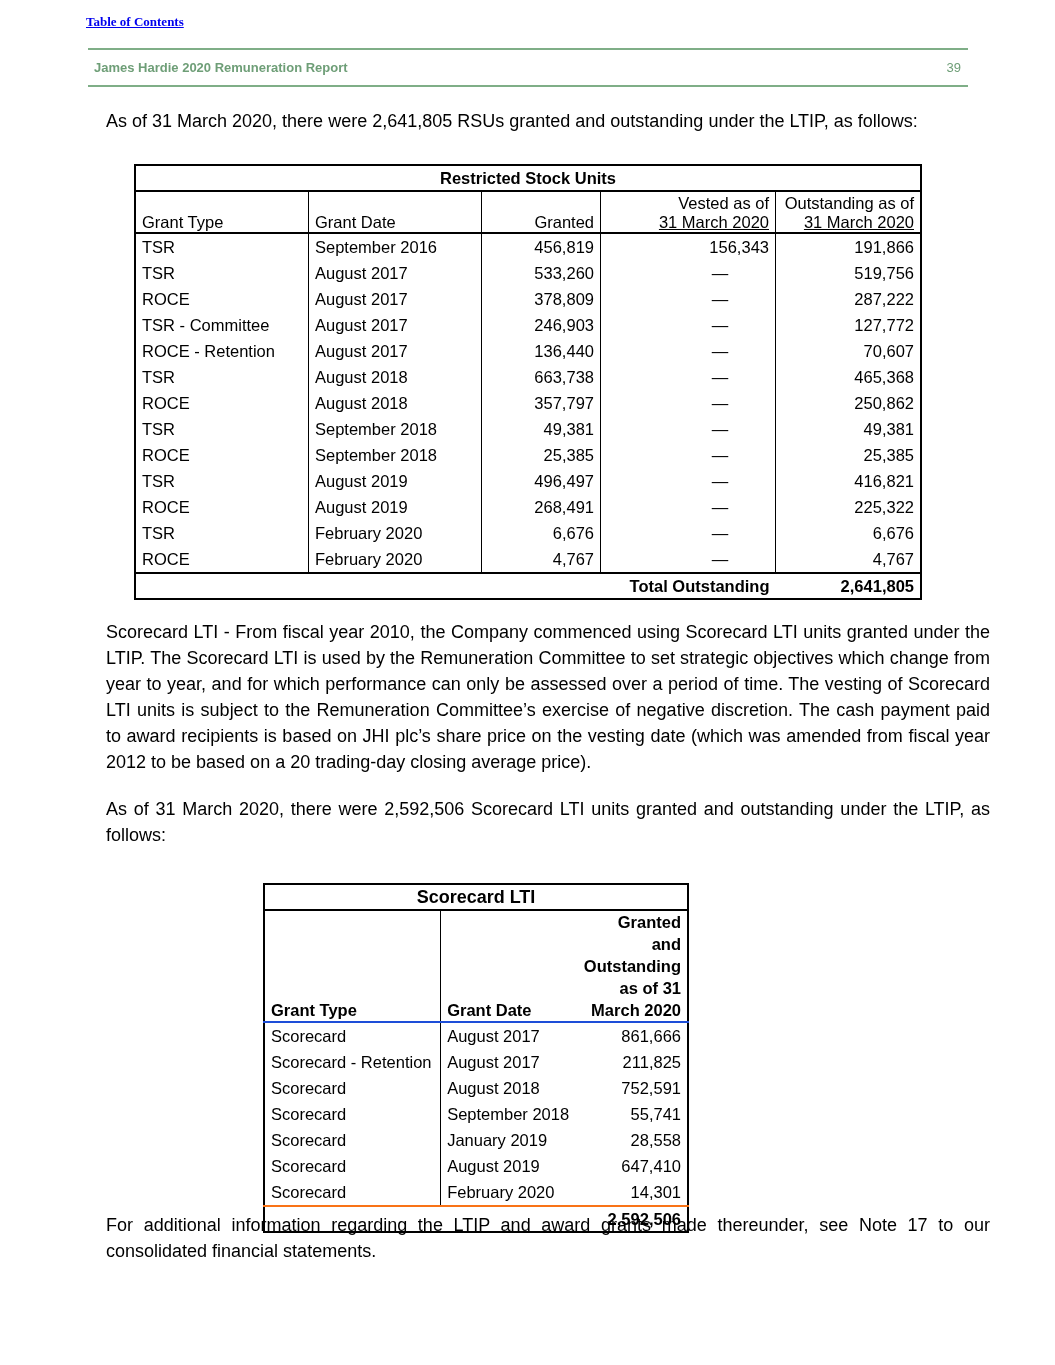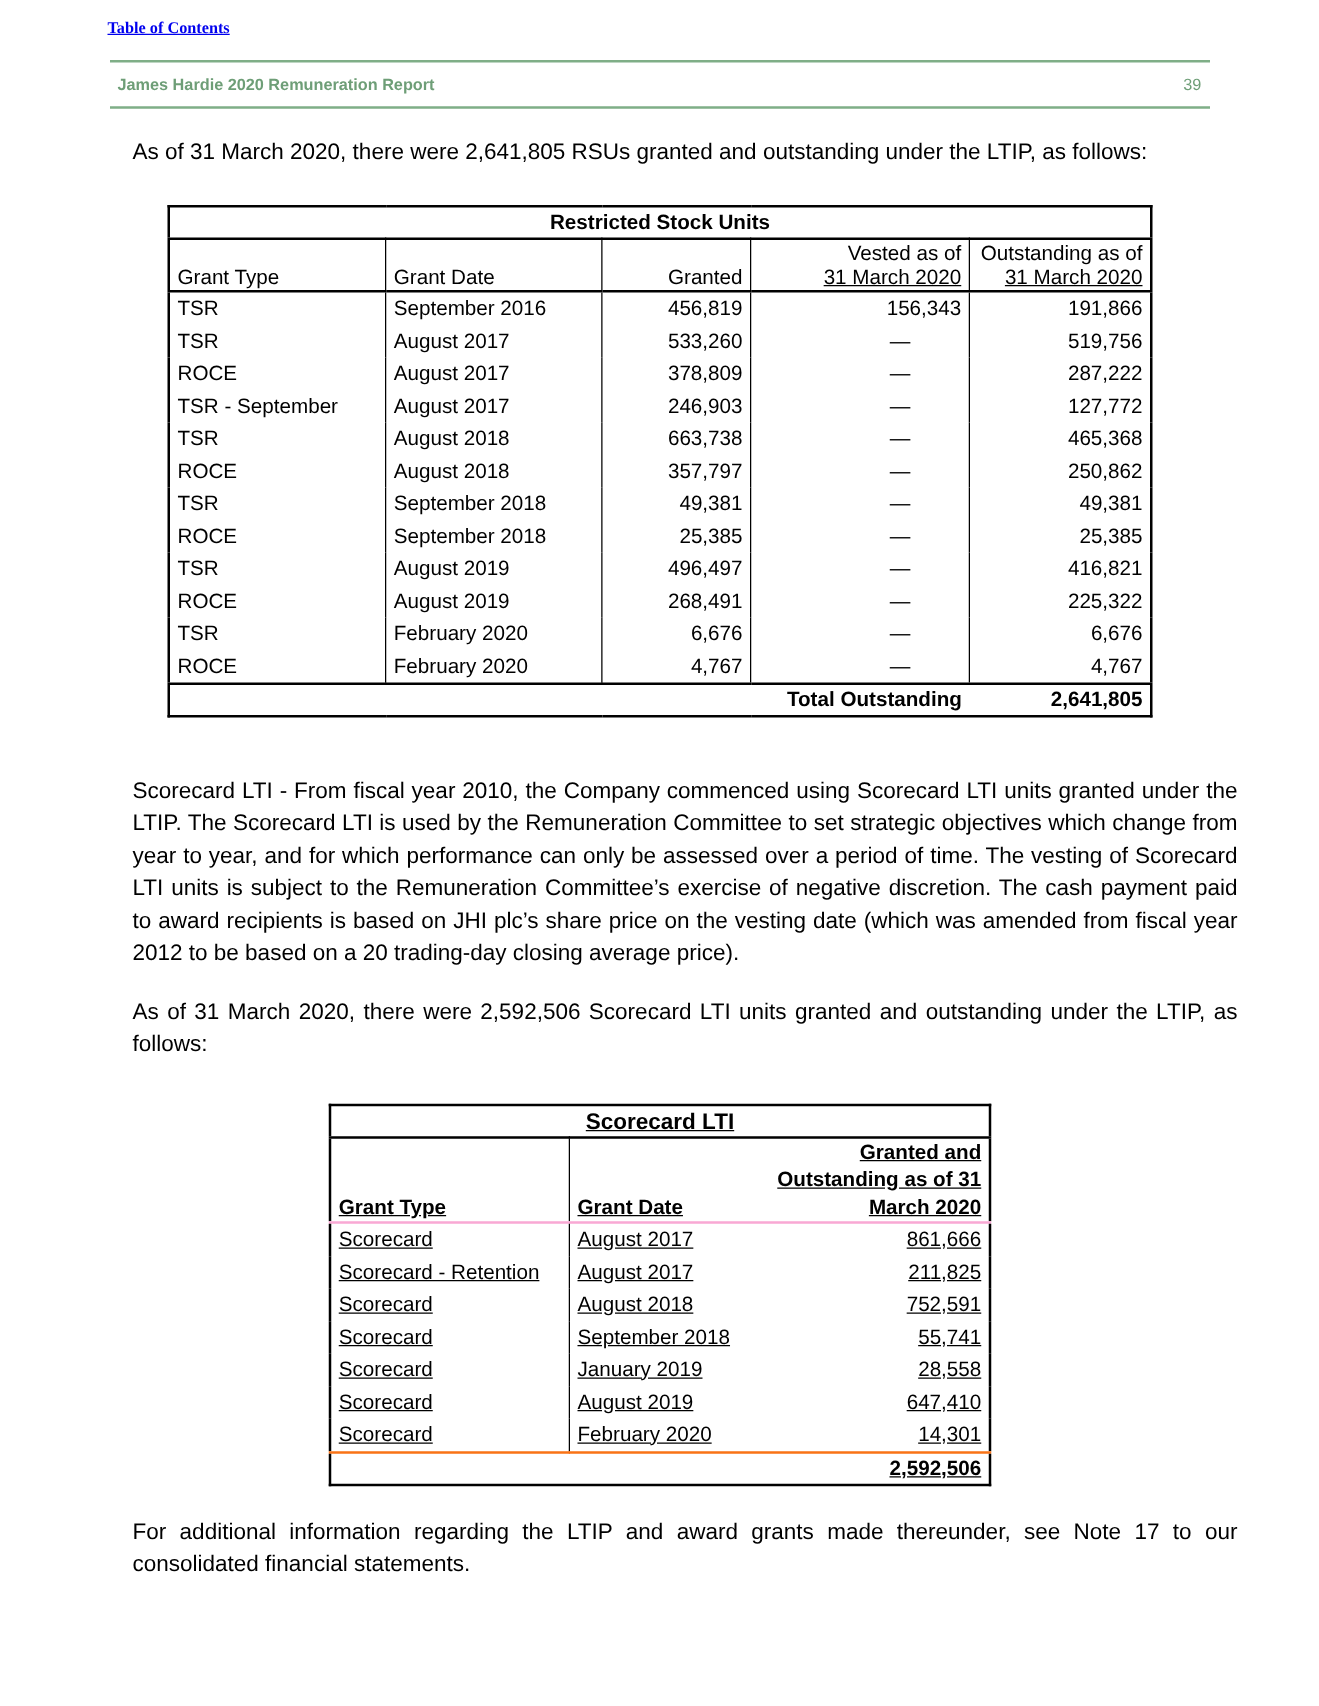--- a/index.html
+++ b/index.html
@@ -11,23 +11,23 @@
   .para { position: absolute; left: 86px; width: 884px; font-size: 18px; line-height: 26px; text-align: justify; margin-left: 20px; }
   table { border-collapse: collapse; position: absolute; font-size: 16.5px; }
   td, th { padding: 0 6px; white-space: nowrap; }
   .rsu { left: 134px; top: 164px; width: 788px; border: 2px solid #000; }
   .rsu .cap th { text-align: center; font-weight: bold; height: 24px; border-bottom: 2px solid #000; }
   .rsu .colh th { font-weight: normal; vertical-align: bottom; height: 40px; line-height: 19px; border-bottom: 2px solid #000; }
   .rsu td { height: 26px; }
   .l { text-align: left; } .r { text-align: right; } .c { text-align: center; }
   .bl { border-left: 1.5px solid #000; }
   .rsu .tot td { font-weight: bold; border-top: 2px solid #000; height: 24px; }
-  .lti { left: 263px; top: 883px; width: 530px; border: 2px solid #000; text-decoration: underline; }
+  .lti { left: 263px; top: 883px; width: 426px; border: 2px solid #000; }
   .lti .cap th { text-align: center; font-weight: bold; font-size: 18px; height: 24px; border-bottom: 2px solid #000; }
-  .lti .colh th { font-weight: bold; vertical-align: bottom; height: 62px; line-height: 22px; border-bottom: 2px solid #f9a8d4; }
+  .lti .colh th { font-weight: bold; vertical-align: bottom; height: 62px; line-height: 22px; border-bottom: 2px solid #1d4ed8; }
   .lti td { height: 26px; }
   .lti .tot td { font-weight: bold; border-top: 2px solid #f97316; height: 24px; }
 </style>
 </head>
 <body>
 
 <a class="toc">Table of Contents</a>
 <div class="hdr-line" style="top:48px"></div>
 <div class="hdr-title">James Hardie 2020 Remuneration Report</div>
 <div class="hdr-page">39</div>
@@ -64,25 +64,32 @@
         <td class="r bl">519,756</td>
       </tr>
       <tr>
         <td class="l">ROCE</td>
         <td class="l bl">August 2017</td>
         <td class="r bl">378,809</td>
         <td class="r bl c" style="text-align: center; padding-left: 70px;">—</td>
         <td class="r bl">287,222</td>
       </tr>
       <tr>
-        <td class="l">TSR - September</td>
+        <td class="l">TSR - Committee</td>
         <td class="l bl">August 2017</td>
         <td class="r bl">246,903</td>
         <td class="r bl c" style="text-align: center; padding-left: 70px;">—</td>
         <td class="r bl">127,772</td>
+      </tr>
+      <tr>
+        <td class="l">ROCE - Retention</td>
+        <td class="l bl">August 2017</td>
+        <td class="r bl">136,440</td>
+        <td class="r bl c" style="text-align: center; padding-left: 70px;">—</td>
+        <td class="r bl">70,607</td>
       </tr>
       <tr>
         <td class="l">TSR</td>
         <td class="l bl">August 2018</td>
         <td class="r bl">663,738</td>
         <td class="r bl c" style="text-align: center; padding-left: 70px;">—</td>
         <td class="r bl">465,368</td>
       </tr>
       <tr>
         <td class="l">ROCE</td>

